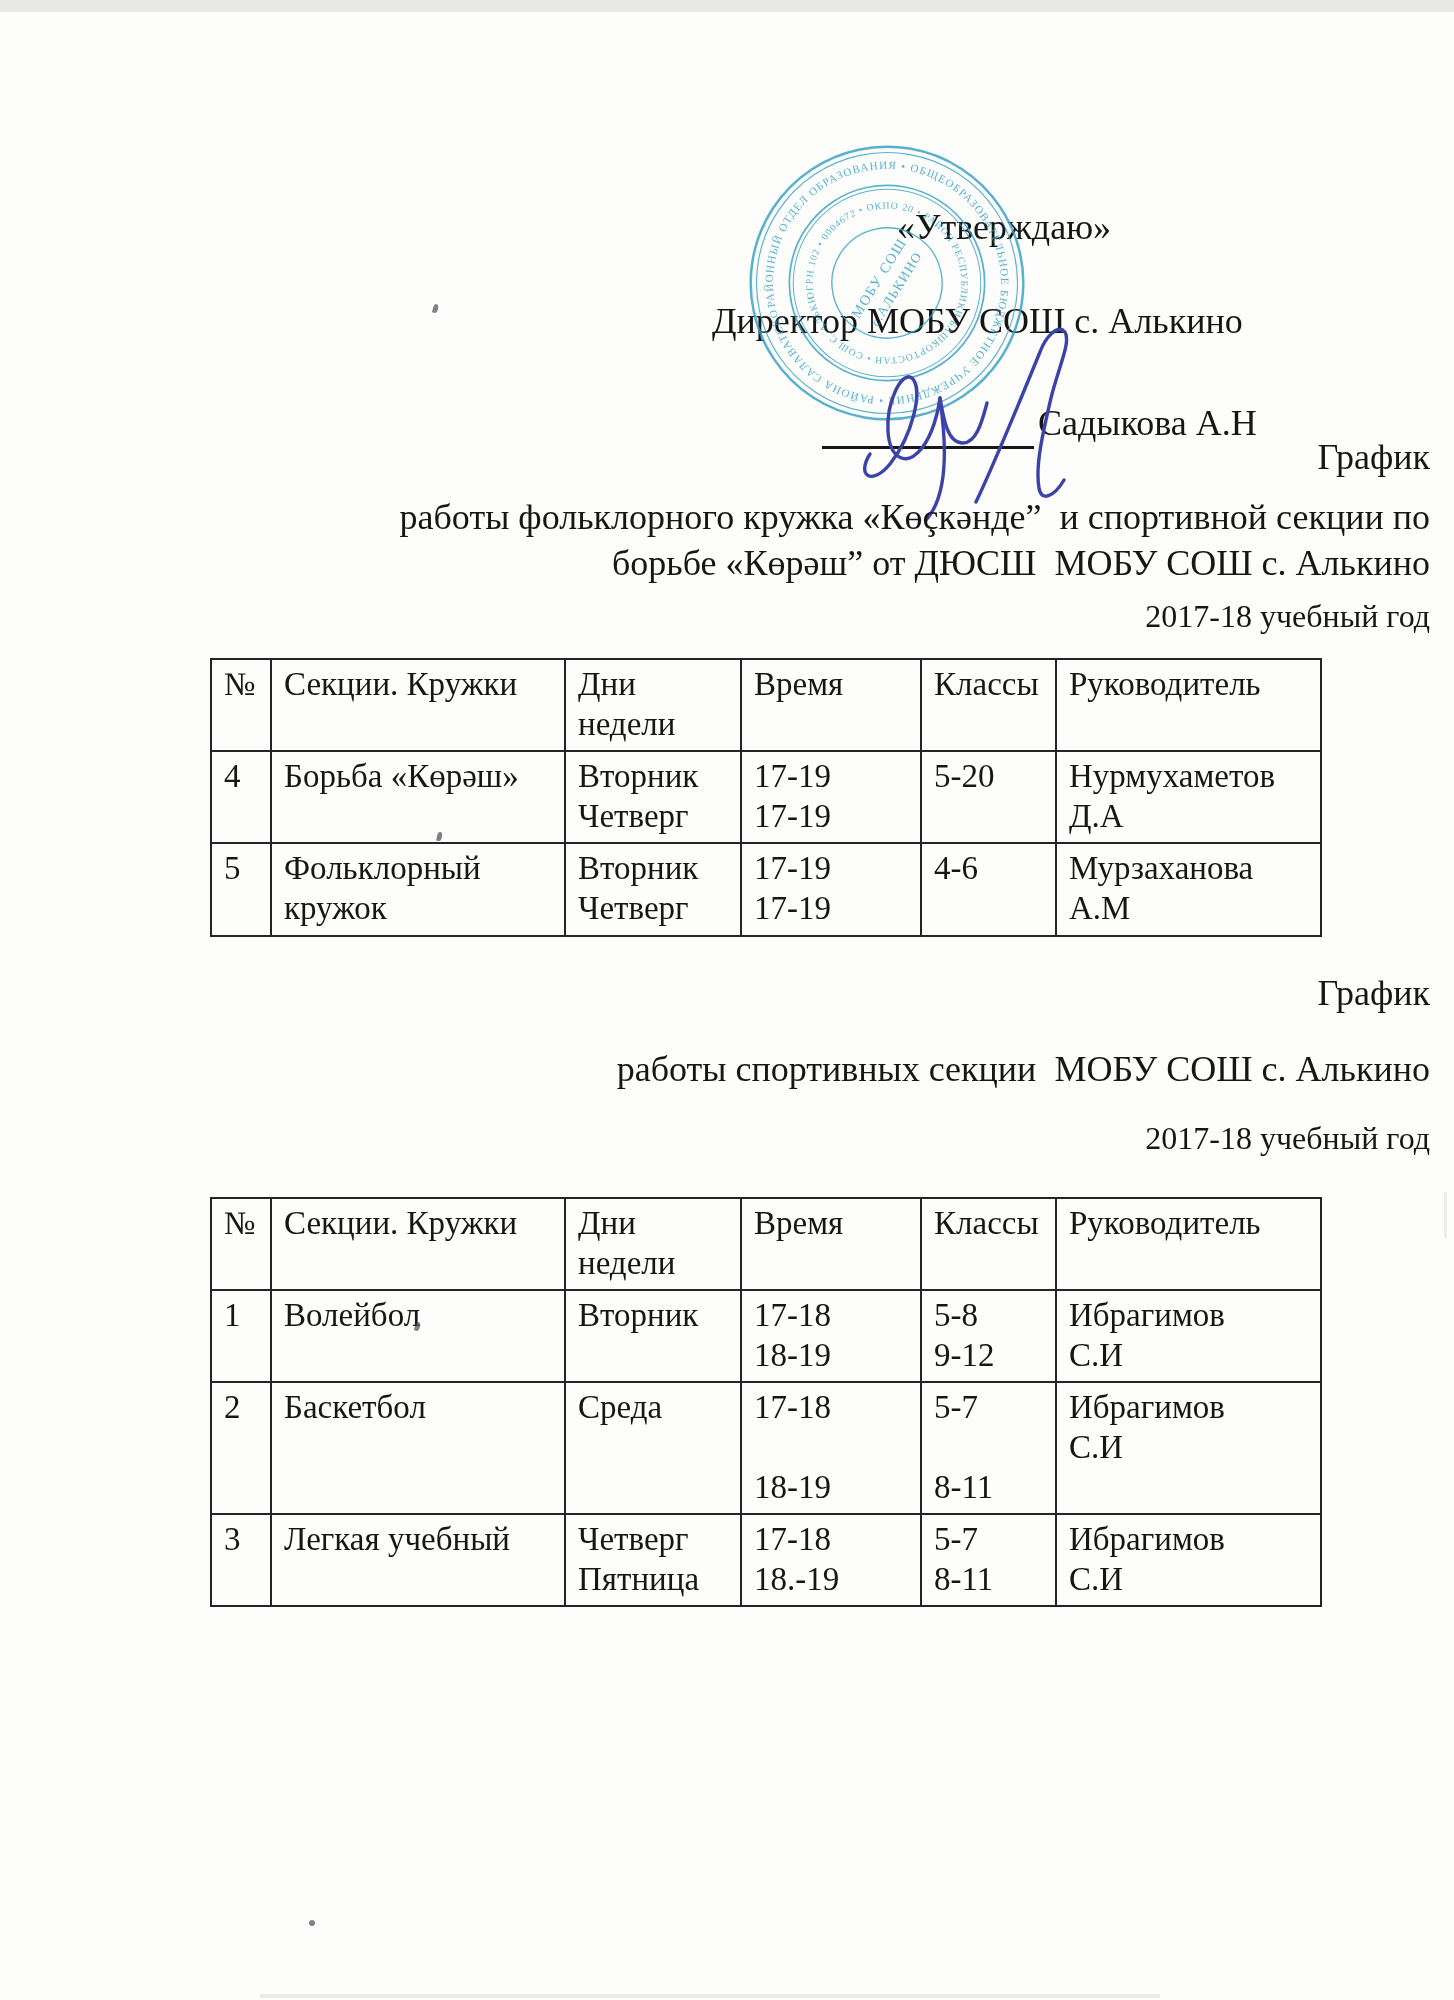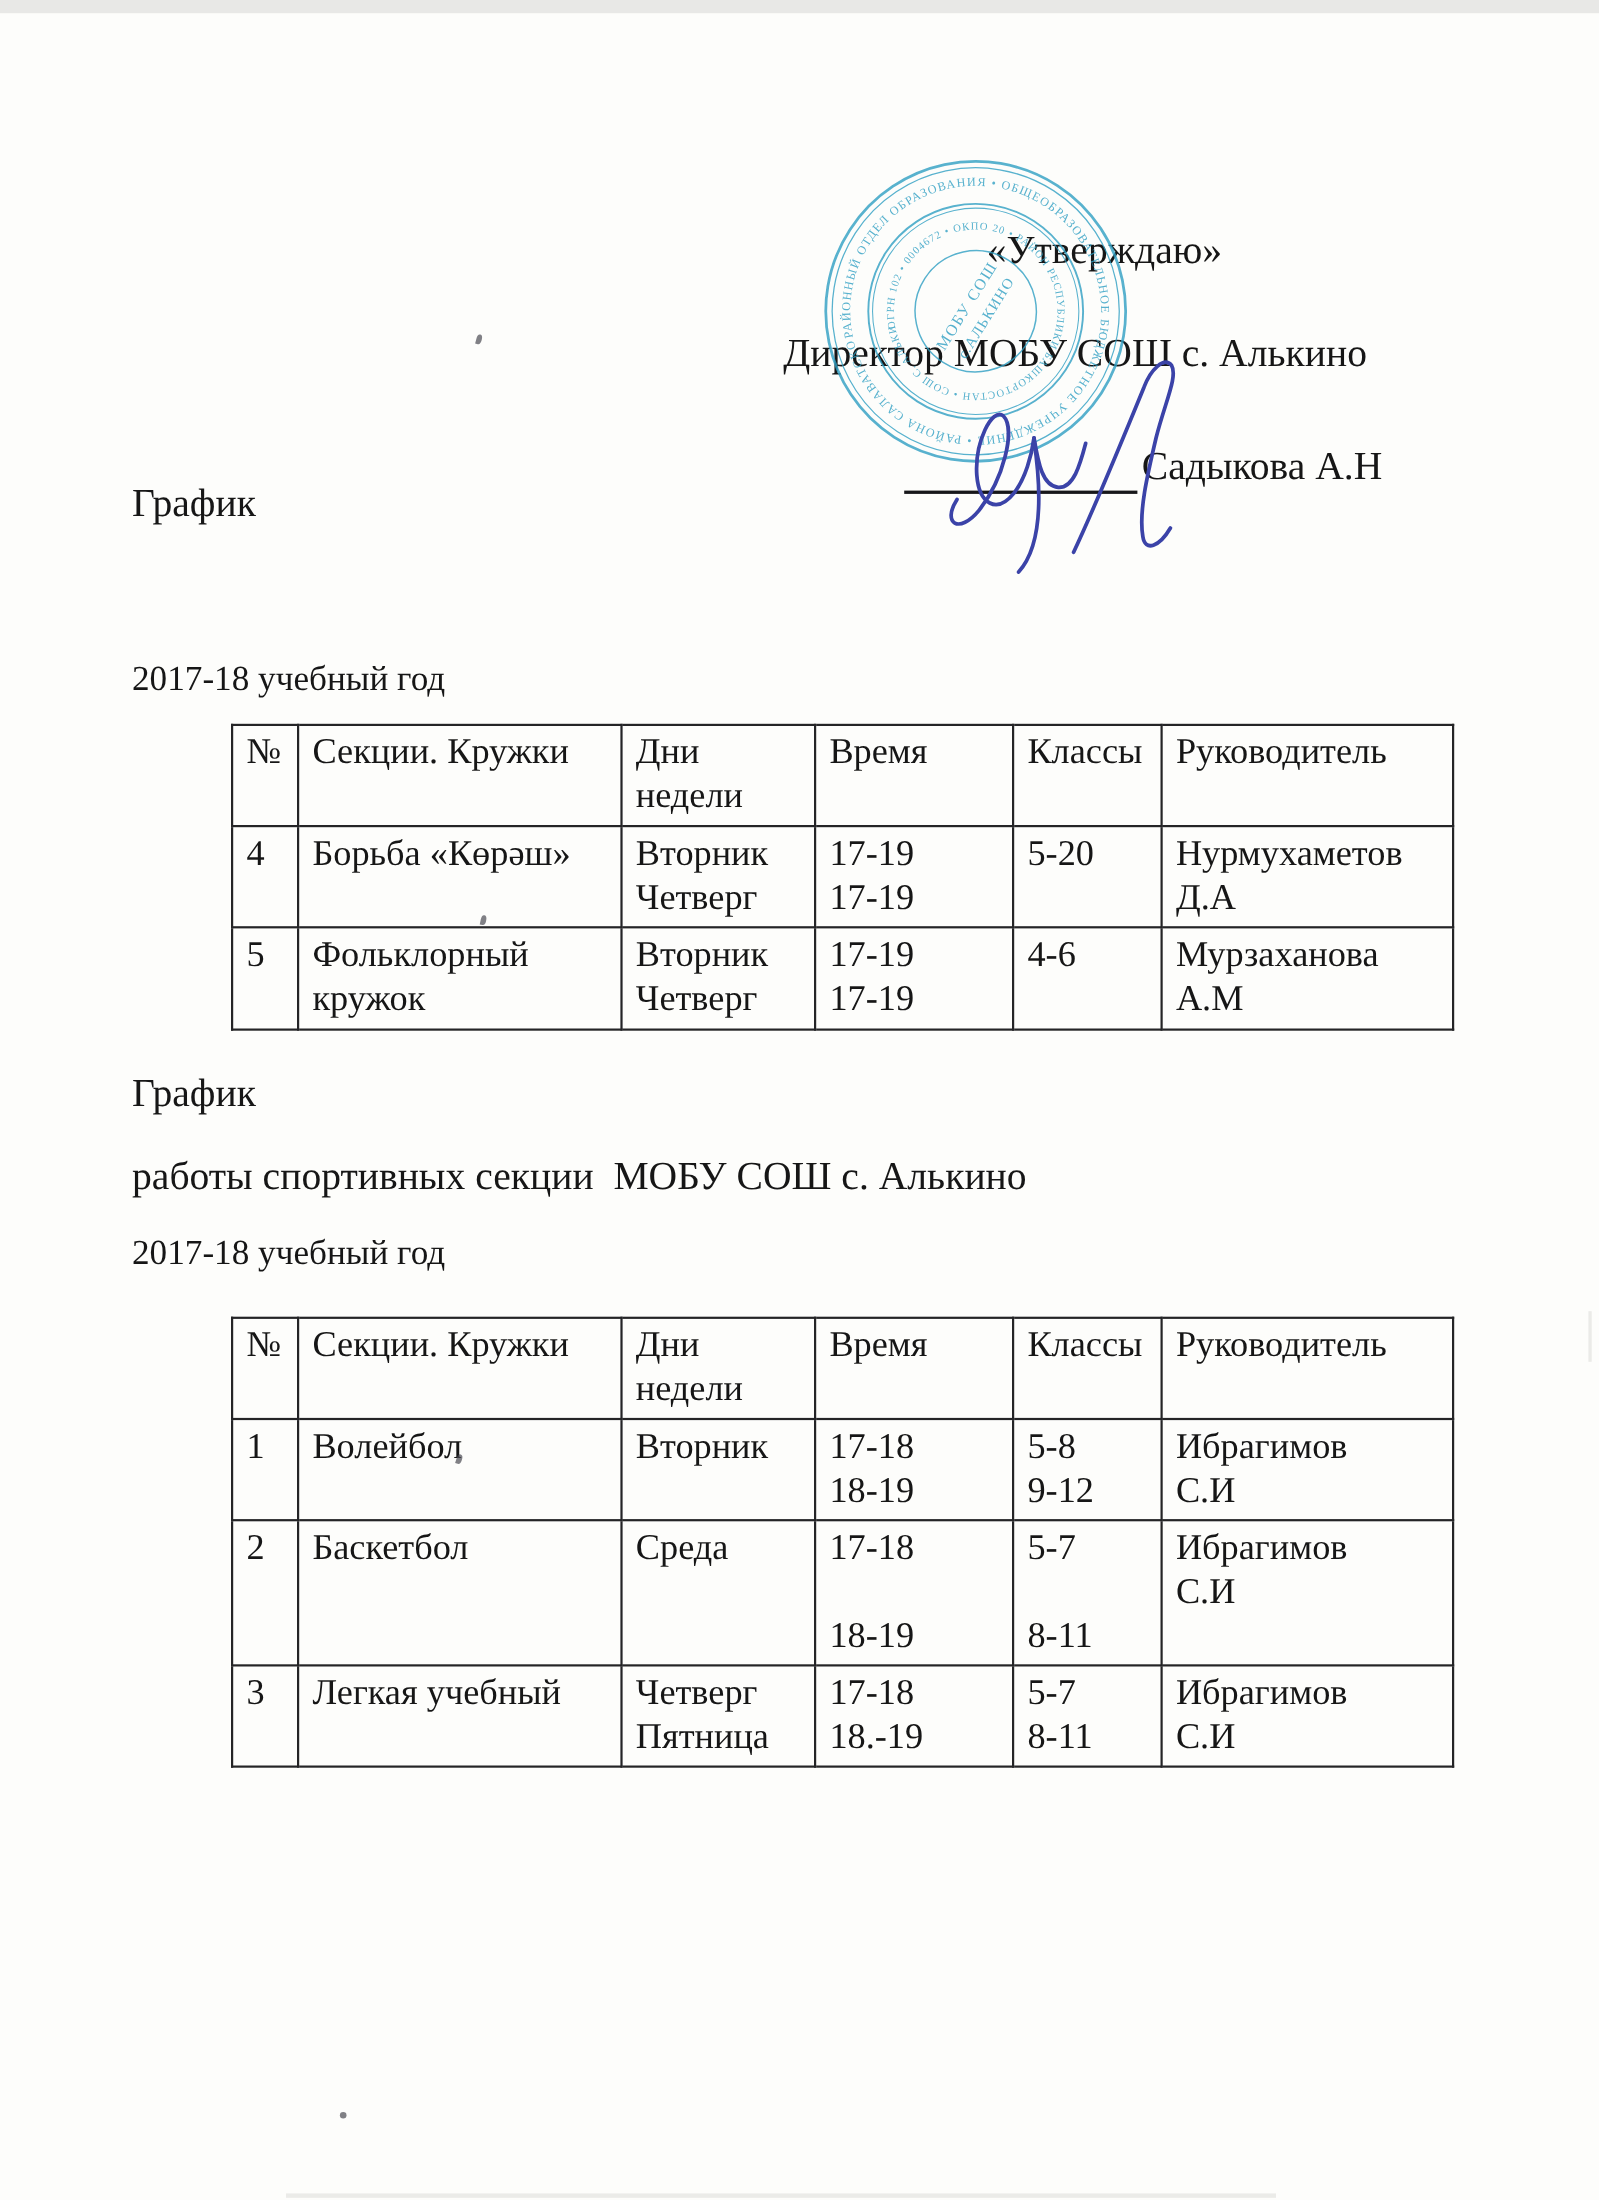--- a/index.html
+++ b/index.html
@@ -17,21 +17,21 @@
   
   .approval-quote{left:897px;top:194px;font-size:36px;}
   .approval-director{left:712px;top:288px;font-size:36px;}
   .signature-row{left:822px;top:392px;font-size:36px;}
   .sig-line{display:inline-block;width:212px;height:42px;border-bottom:3px solid #17171a;vertical-align:baseline;}
   .signer-name{left:1038px;top:390px;font-size:36px;}
   
   .stamp{left:742px;top:126px;width:290px;height:290px;opacity:.8;}
   .signature-svg{left:824px;top:292px;width:345px;height:225px;}
   
-  .center-block{left:120px;width:1310px;text-align:left;}
+  .center-block{left:120px;width:1310px;text-align:right;}
   .h-graphic{font-size:36px;}
   .h-sub{font-size:36px;line-height:1.28;}
   .h-year{font-size:32px;}
   .t1-graphic{top:424px;}
   .t1-sub{top:482px;}
   .t1-year{top:586px;}
   .t2-graphic{top:960px;}
   .t2-sub{top:1034px;}
   .t2-year{top:1108px;}
   
@@ -98,20 +98,22 @@
   <svg class="abs signature-svg" viewBox="0 0 345 225" aria-hidden="true">
     <g fill="none" stroke="#3b43a8" stroke-width="3.4" stroke-linecap="round">
       <path d="M46,150 C32,172 48,182 66,160 C88,132 100,86 88,74 C78,66 62,98 64,128 C66,154 82,164 98,144 C108,131 114,110 116,94"></path>
       <path d="M116,94 C120,118 124,138 138,139 C152,140 158,118 163,99"></path>
       <path d="M116,96 C124,150 122,194 102,216"></path>
       <path d="M152,198 C170,160 198,92 216,48 C222,32 234,20 241,28 C247,38 235,62 227,94 C219,128 211,162 215,184 C217,198 230,193 240,176"></path>
     </g>
   </svg>
 
   <div class="abs center-block h-graphic t1-graphic txt">График</div>
+  <div class="abs center-block h-sub t1-sub txt">работы фольклорного кружка «Көçкәнде”  и спортивной секции по
+борьбе «Көрәш” от ДЮСШ  МОБУ СОШ с. Алькино</div>
   <div class="abs center-block h-year t1-year txt">2017-18 учебный год</div>
 
   <table class="sched table1 abs">
     <colgroup>
       <col style="width:60px">
         <col style="width:294px">
         <col style="width:176px">
       <col style="width:180px">
         <col style="width:135px">
         <col style="width:265px">

